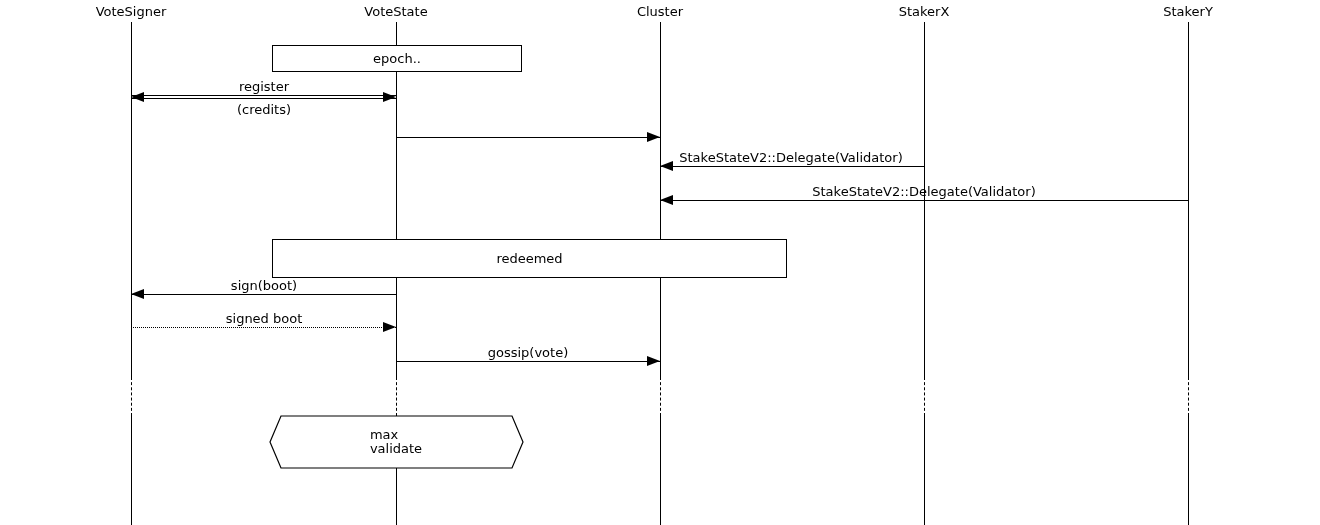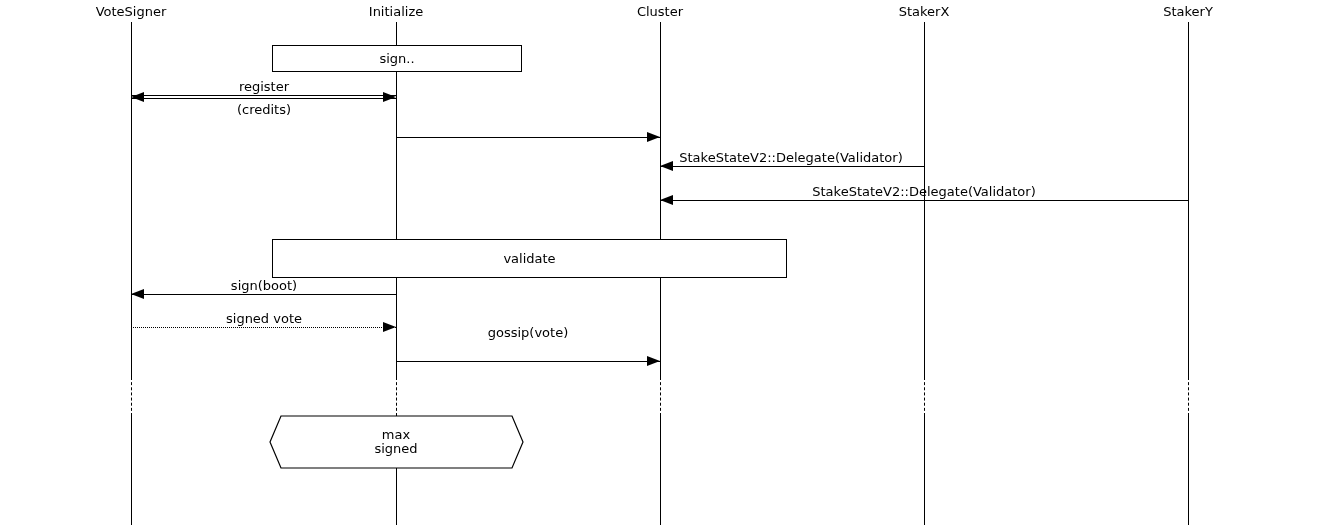--- a/index.html
+++ b/index.html
@@ -64,33 +64,33 @@
   }
   .hexwrap { position: absolute; left: 269px; top: 415px; }
   .hextext {
     position: absolute;
     left: 396px;
     top: 416px;
     height: 52px;
     transform: translateX(-50%);
     display: flex;
     flex-direction: column;
-    align-items: center;
+    align-items: flex-start;
     justify-content: center;
     line-height: 14px;
     text-align: center;
   }
 </style>
 </head>
 <body>
 
 <div class="diagram">
 
   <div class="plabel" style="left:131px">VoteSigner</div>
-  <div class="plabel" style="left:396px">Initialize</div>
+  <div class="plabel" style="left:396px">VoteState</div>
   <div class="plabel" style="left:660px">Cluster</div>
   <div class="plabel" style="left:924px">StakerX</div>
   <div class="plabel" style="left:1188px">StakerY</div>
 
   <div class="lifeline" style="left:131px;top:22px;height:355px"></div>
   <div class="lifeline dashed" style="left:131px;top:377px;height:39px"></div>
   <div class="lifeline" style="left:131px;top:416px;height:109px"></div>
 
   <div class="lifeline" style="left:396px;top:22px;height:355px"></div>
   <div class="lifeline dashed" style="left:396px;top:377px;height:39px"></div>
@@ -101,57 +101,57 @@
   <div class="lifeline" style="left:660px;top:416px;height:109px"></div>
 
   <div class="lifeline" style="left:924px;top:22px;height:355px"></div>
   <div class="lifeline dashed" style="left:924px;top:377px;height:39px"></div>
   <div class="lifeline" style="left:924px;top:416px;height:109px"></div>
 
   <div class="lifeline" style="left:1188px;top:22px;height:355px"></div>
   <div class="lifeline dashed" style="left:1188px;top:377px;height:39px"></div>
   <div class="lifeline" style="left:1188px;top:416px;height:109px"></div>
 
-  <div class="box" style="left:272px;top:45px;width:248px;height:25px">sign..</div>
+  <div class="box" style="left:272px;top:45px;width:248px;height:25px">epoch..</div>
 
   <div class="mlabel" style="left:264px;top:79px">register</div>
   <div class="dline" style="left:131px;top:95px;width:265px"></div>
   <div class="arrow-left" style="left:131px;top:92px"></div>
   <div class="arrow-right" style="left:383px;top:92px"></div>
   <div class="mlabel" style="left:264px;top:102px">(credits)</div>
 
   <div class="mline" style="left:396px;top:137px;width:264px"></div>
   <div class="arrow-right" style="left:647px;top:132px"></div>
 
   <div class="mlabel" style="left:791px;top:150px">StakeStateV2::Delegate(Validator)</div>
   <div class="mline" style="left:660px;top:166px;width:264px"></div>
   <div class="arrow-left" style="left:660px;top:161px"></div>
 
   <div class="mlabel" style="left:924px;top:184px">StakeStateV2::Delegate(Validator)</div>
   <div class="mline" style="left:660px;top:200px;width:528px"></div>
   <div class="arrow-left" style="left:660px;top:195px"></div>
 
-  <div class="box" style="left:272px;top:239px;width:513px;height:37px">validate</div>
+  <div class="box" style="left:272px;top:239px;width:513px;height:37px">redeemed</div>
 
   <div class="mlabel" style="left:264px;top:278px">sign(boot)</div>
   <div class="mline" style="left:131px;top:294px;width:265px"></div>
   <div class="arrow-left" style="left:131px;top:289px"></div>
 
-  <div class="mlabel" style="left:264px;top:311px">signed vote</div>
+  <div class="mlabel" style="left:264px;top:311px">signed boot</div>
   <div class="mline dotted" style="left:131px;top:327px;width:265px"></div>
   <div class="arrow-right" style="left:383px;top:322px"></div>
 
-  <div class="mlabel" style="left:528px;top:325px">gossip(vote)</div>
+  <div class="mlabel" style="left:528px;top:345px">gossip(vote)</div>
   <div class="mline" style="left:396px;top:361px;width:264px"></div>
   <div class="arrow-right" style="left:647px;top:356px"></div>
 
   <div class="hexwrap">
     <svg width="255" height="54">
       <polygon points="1,27 12,1 243,1 254,27 243,53 12,53" fill="#ffffff" stroke="#000000" stroke-width="1.2"></polygon>
     </svg>
   </div>
   <div class="hextext">
     <span>max</span>
-    <span>signed</span>
+    <span>validate</span>
   </div>
 
 
 </div>
 
 </body></html>

